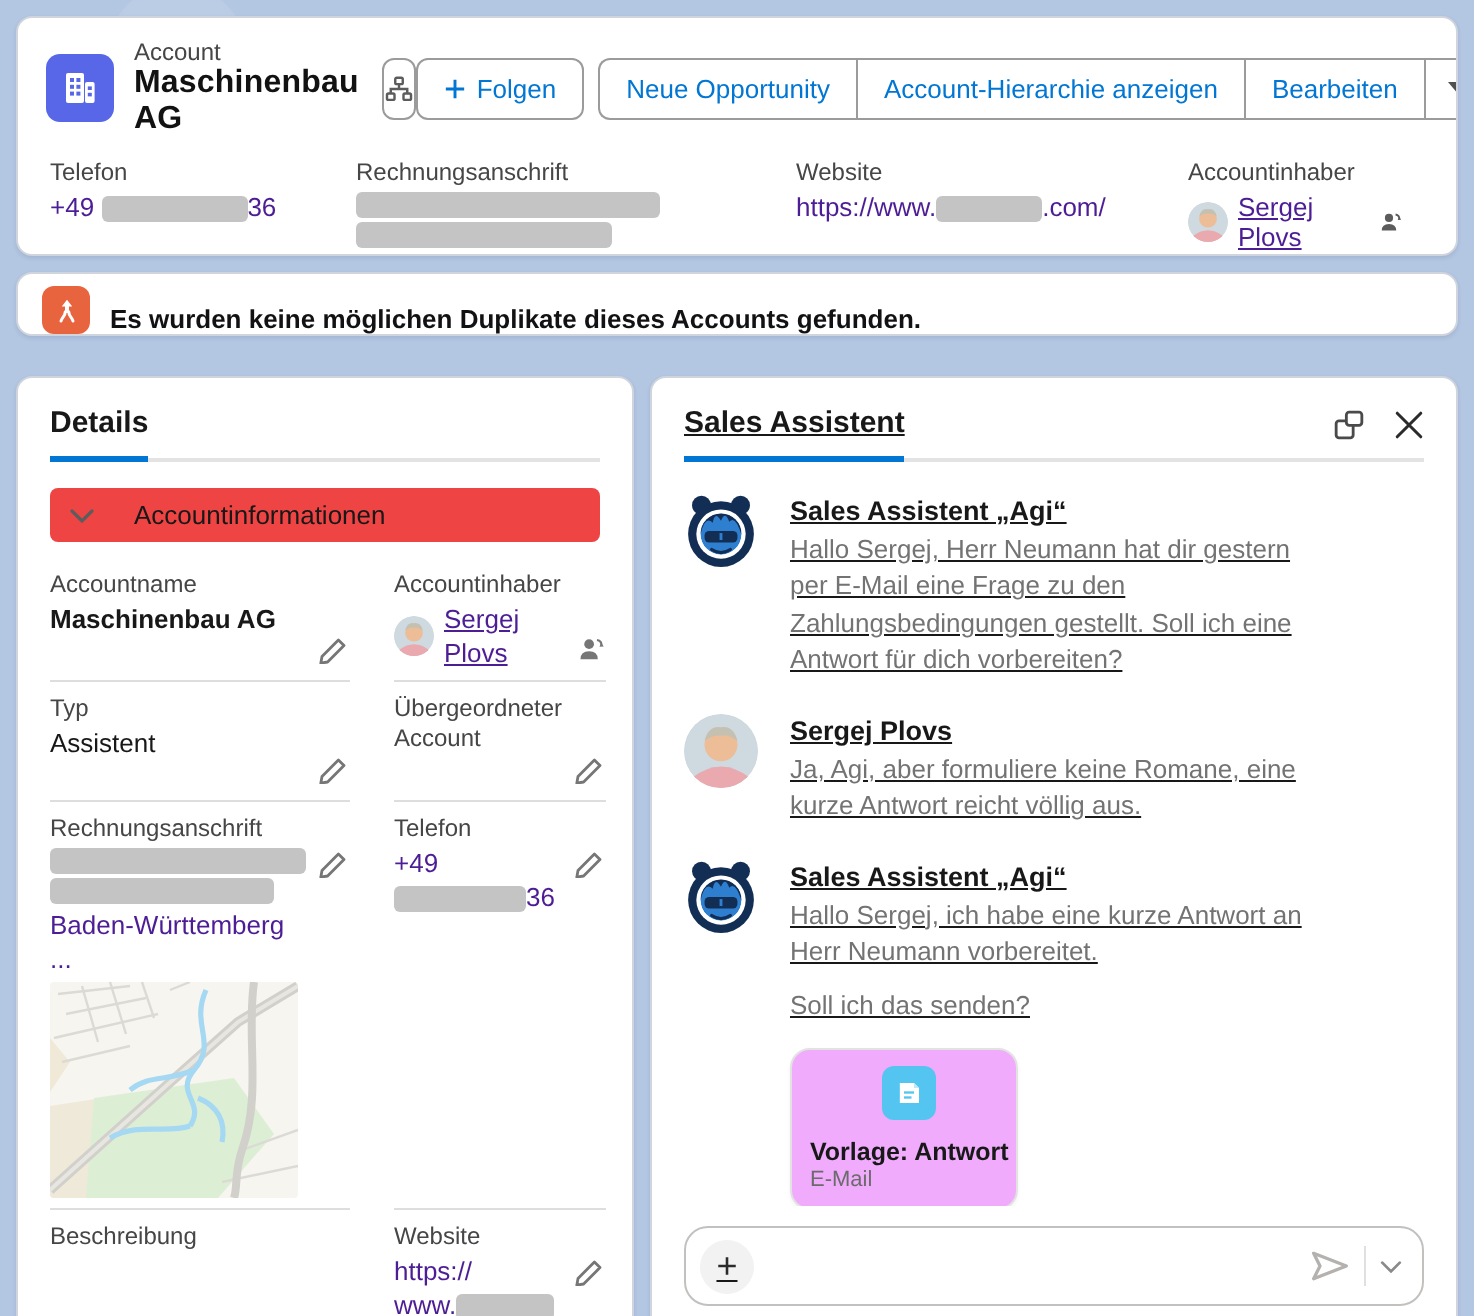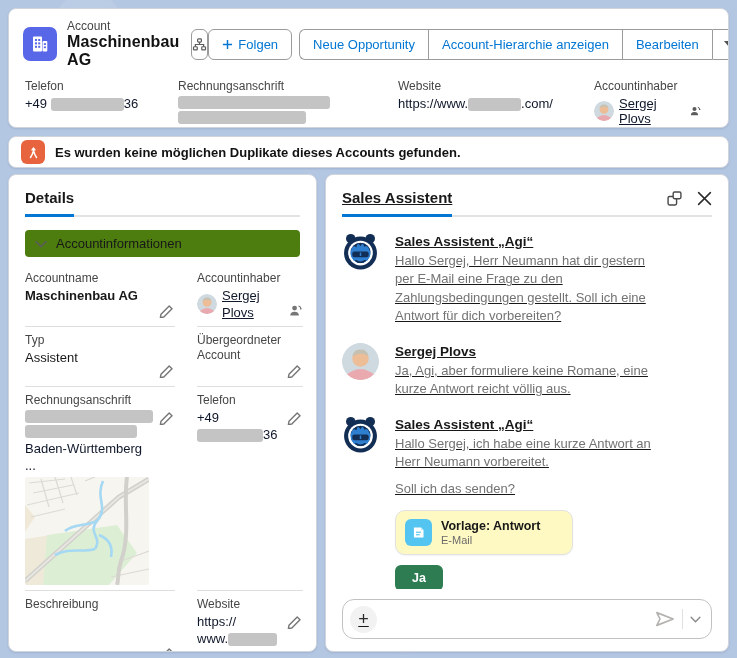--- a/index.html
+++ b/index.html
@@ -33,65 +33,65 @@
     padding:0 13px; font-size:13px; color:#0176d3; font-family:inherit; cursor:pointer;
     display:flex; align-items:center; gap:5px; white-space:nowrap; }
   .btn-group { display:flex; }
   .btn-group .btn { border-radius:0; border-right-width:0;text-align:right; }
   .btn-group .btn:first-child { border-radius:6px 0 0 6px; }
   .btn-group .btn.dd { border-radius:0 6px 6px 0; border-right-width:1px; padding:0 11px; }
   .head-fields { display:flex; margin-top:10px; padding-left:2px; }
   .hf { padding-right:12px; }
   .hf-label { font-size:12px; color:#464646; margin-bottom:3px; }
   .hf-value { font-size:13px; }
-  a.lnk { color:#0f172a; text-decoration:none; }
+  a.lnk { color:#4c1d95; text-decoration:none; }
   a.lnk.u { text-decoration:underline; }
   .red-box { display:inline-block; height:13px; background:#c4c4c4; border-radius:3px; vertical-align:middle; }
   .red-line { display:block; height:13px; background:#c4c4c4; border-radius:3px; margin:2px 0; }
   .owner { display:flex; align-items:center; gap:5px; font-size:13px; }
   .avatar-sm { width:20px; height:20px; border-radius:50%; overflow:hidden; flex:0 0 auto; }
   
-  .banner { height:32px; margin-bottom:6px; display:flex; align-items:center; padding:0 12px; gap:10px; }
+  .banner { height:32px; margin-bottom:20px; display:flex; align-items:flex-end; padding:0 12px; gap:10px; }
   .merge-icon { width:24px; height:24px; background:#e8643f; border-radius:6px;
     display:flex; align-items:center; justify-content:center; flex:0 0 auto; }
   .banner-text { font-size:13px; font-weight:700; color:#121212; }
   
   .cols { display:flex; gap:8px; height:478px; }
   .panel { overflow:hidden; }
   .details-panel { width:309px; padding:14px 16px 0 16px; }
   .asst-panel { flex:1; padding:14px 16px 12px 16px; display:flex; flex-direction:column;text-decoration:underline; }
   .tabbar { border-bottom:2px solid #e3e3e3; display:flex; align-items:flex-end; }
   .tab { font-size:15px; font-weight:700; padding-bottom:8px; border-bottom:3px solid #0176d3;
     margin-bottom:-2px; cursor:pointer; }
   .hdr-icons { margin-left:auto; display:flex; align-items:center; gap:14px; padding-bottom:8px; }
   .hdr-icons .hbtn { background:none; border:none; cursor:pointer; display:flex; padding:0; }
   
-  .accordion { margin-top:13px; background:#4d7c0f; border-radius:4px; height:27px;
-    display:flex; align-items:center; gap:9px; padding:0 10px; font-size:13px; color:#181818; cursor:pointer; }
+  .accordion { margin-top:13px; background:#ef4444; border-radius:4px; height:27px;
+    display:flex; align-items:center; gap:20px; padding:0 10px; font-size:13px; color:#181818; cursor:pointer; }
   
   .fgrid { display:grid; grid-template-columns:1fr 1fr; column-gap:22px; margin-top:8px; }
   .cell { position:relative; border-bottom:1px solid #dedede; padding:6px 22px 5px 0; }
   .cell .flabel { font-size:12px; color:#464646; line-height:15px; }
   .cell .fvalue { font-size:13px; line-height:17px; margin-top:1px; min-height:17px; }
   .cell .fvalue.b { font-weight:700; }
   .pencil { position:absolute; right:0; bottom:8px; cursor:pointer; }
   .pencil.top { bottom:auto; top:22px; }
   .map { margin-top:3px; border-radius:2px; display:block; }
   
   .msgs { flex:1; overflow:hidden; padding-top:16px; }
   .msg { display:flex; margin-bottom:17px; }
   .msg .mava { width:37px; height:37px; flex:0 0 auto; }
   .msg .mbody { margin-left:16px; padding-top:1px; }
   .mname { font-size:13.5px; font-weight:700; margin-bottom:3px; }
   .mtext { font-size:13px; line-height:1.42; color:#737373; max-width:268px; }
   .mtext + .mtext { margin-top:8px; }
   .indent { margin-left:53px; }
   .tpl-card { display:inline-flex; align-items:center; gap:9px; border:1px solid #e2e2e2;
-    border-radius:10px; padding:8px 32px 8px 9px; box-shadow:0 1px 2px rgba(0,0,0,.05);
-    background:#fef9c3; cursor:pointer; }
+    border-radius:10px; padding:8px 4px 8px 9px; box-shadow:0 1px 2px rgba(0,0,0,.05);
+    background:#f0abfc; cursor:pointer;flex-direction:column; }
   .tpl-icon { width:27px; height:27px; border-radius:6px; background:#54c5f0;
     display:flex; align-items:center; justify-content:center; }
   .tpl-title { font-size:12.5px; font-weight:700; }
   .tpl-sub { font-size:11px; color:#6b6b6b; margin-top:1px; }
   .btn-yes { margin:10px 0 0 53px; display:inline-block; background:#2e7d52; color:#fff;
     border:none; border-radius:6px; font-size:12.5px; font-weight:700; padding:6px 17px;
     font-family:inherit; cursor:pointer; }
   .input-bar { margin-top:10px; border:1.5px solid #c3c1bf; border-radius:12px; height:40px;
     display:flex; align-items:center; padding:0 10px 0 7px; background:#fff; }
   .plus-btn { width:27px; height:27px; border-radius:50%; background:#f2f2f2; border:none;

